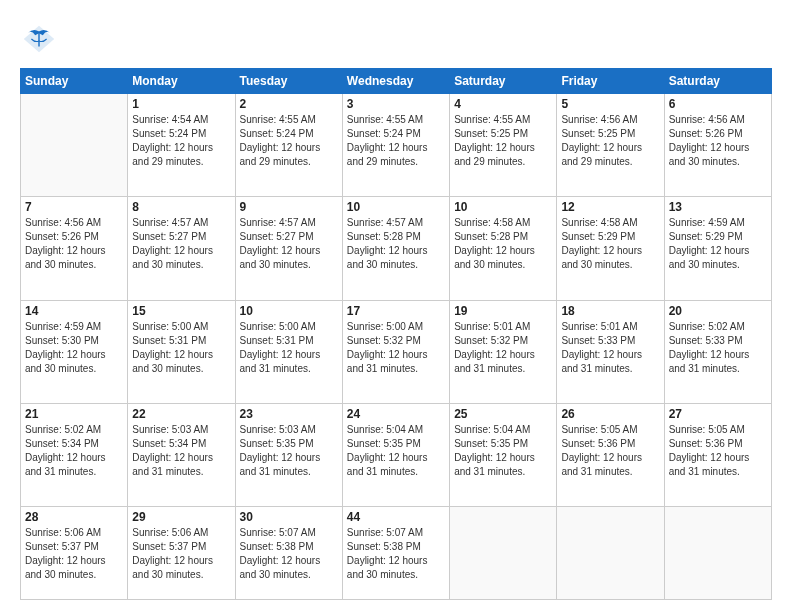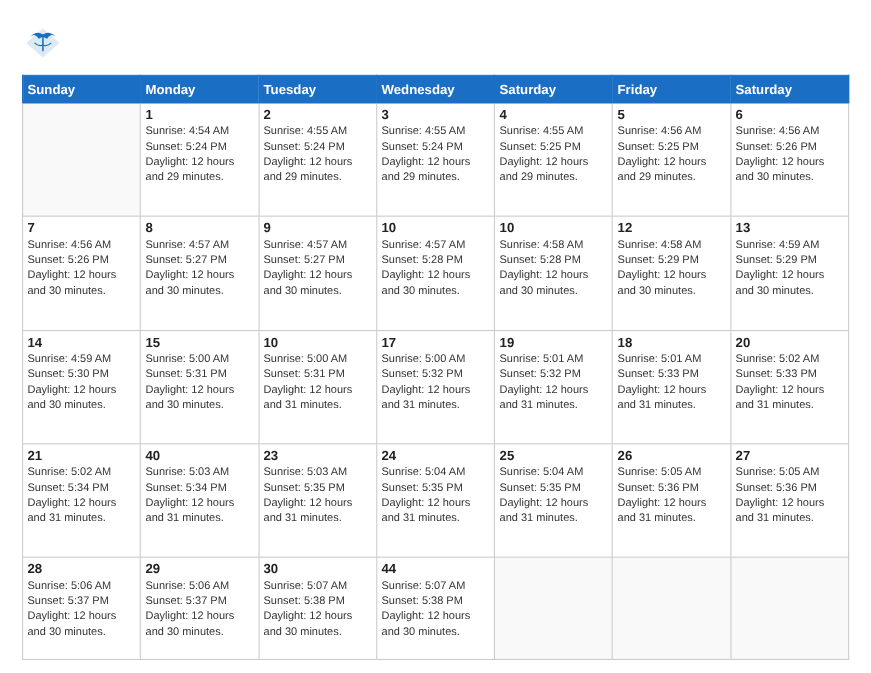--- a/index.html
+++ b/index.html
@@ -229,21 +229,21 @@
         <span class="day-number">20</span>
         <span class="day-info">Sunrise: 5:02 AM<br>Sunset: 5:33 PM<br>Daylight: 12 hours and 31 minutes.</span>
       </td>
         </tr>
         <tr>
           <td>
         <span class="day-number">21</span>
         <span class="day-info">Sunrise: 5:02 AM<br>Sunset: 5:34 PM<br>Daylight: 12 hours and 31 minutes.</span>
       </td>
           <td>
-        <span class="day-number">40</span>
+        <span class="day-number">22</span>
         <span class="day-info">Sunrise: 5:03 AM<br>Sunset: 5:34 PM<br>Daylight: 12 hours and 31 minutes.</span>
       </td>
           <td>
         <span class="day-number">23</span>
         <span class="day-info">Sunrise: 5:03 AM<br>Sunset: 5:35 PM<br>Daylight: 12 hours and 31 minutes.</span>
       </td>
           <td>
         <span class="day-number">24</span>
         <span class="day-info">Sunrise: 5:04 AM<br>Sunset: 5:35 PM<br>Daylight: 12 hours and 31 minutes.</span>
       </td>

